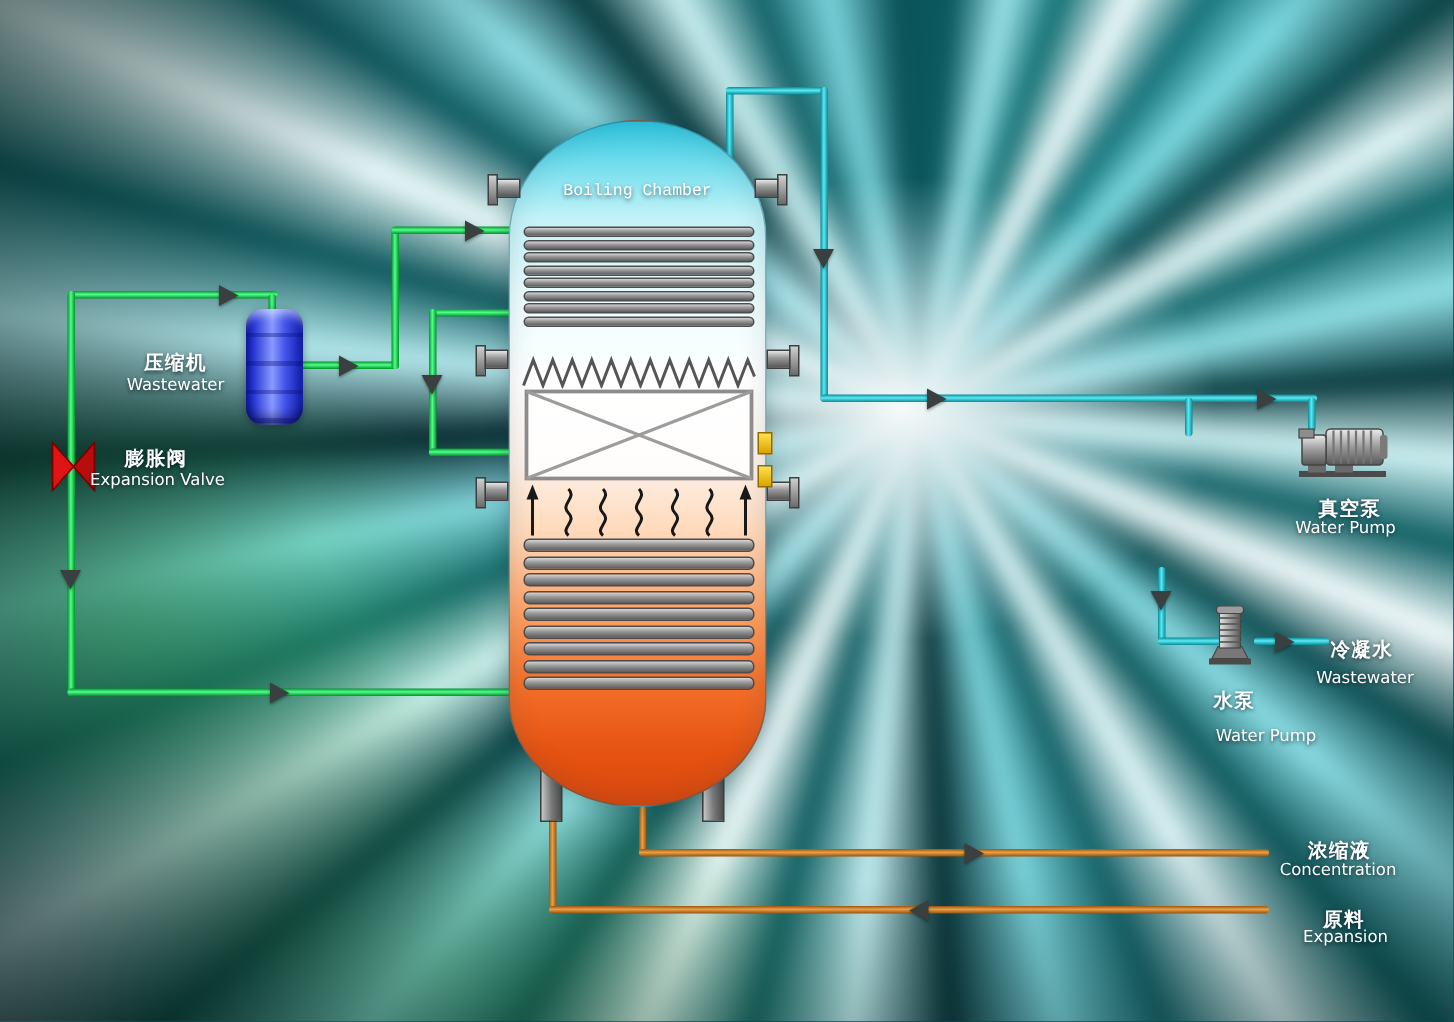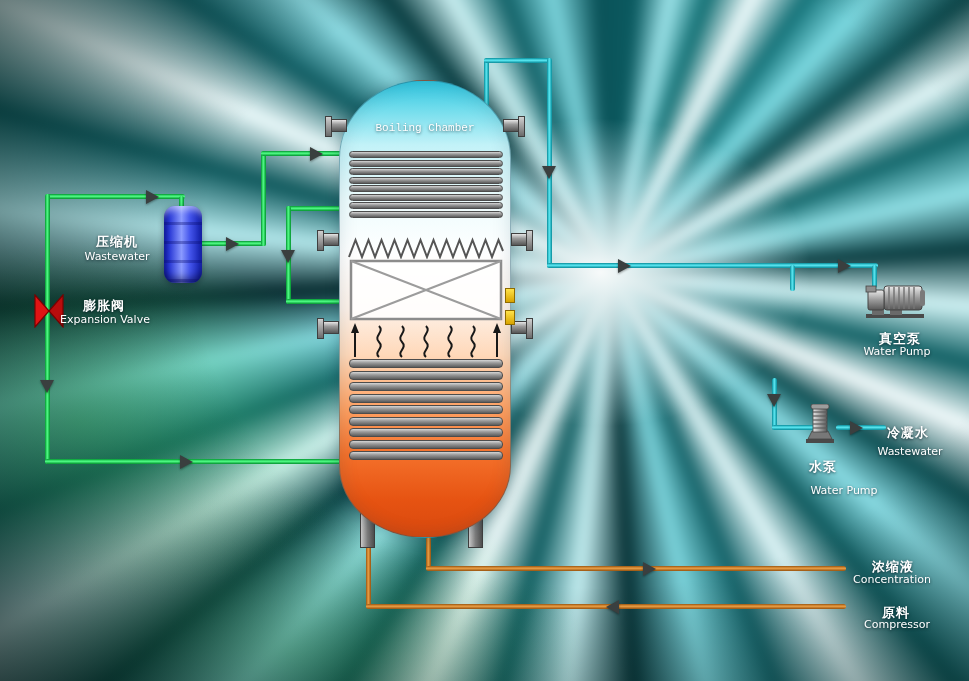--- a/index.html
+++ b/index.html
@@ -266,15 +266,15 @@
   <div class="lbl zh" style="left:823px;top:458px;">水泵</div>
   <div class="lbl en" style="left:844px;top:472px;margin-top:12px;">Water Pump</div>
 
   <div class="lbl zh" style="left:908px;top:424px;">冷凝水</div>
   <div class="lbl en" style="left:910px;top:445px;">Wastewater</div>
 
   <div class="lbl zh" style="left:893px;top:558px;">浓缩液</div>
   <div class="lbl en" style="left:892px;top:573px;">Concentration</div>
 
   <div class="lbl zh" style="left:896px;top:604px;">原料</div>
-  <div class="lbl en" style="left:897px;top:618px;">Compressor</div>
+  <div class="lbl en" style="left:897px;top:618px;">Expansion</div>
 
 </div>
 
 </body></html>

